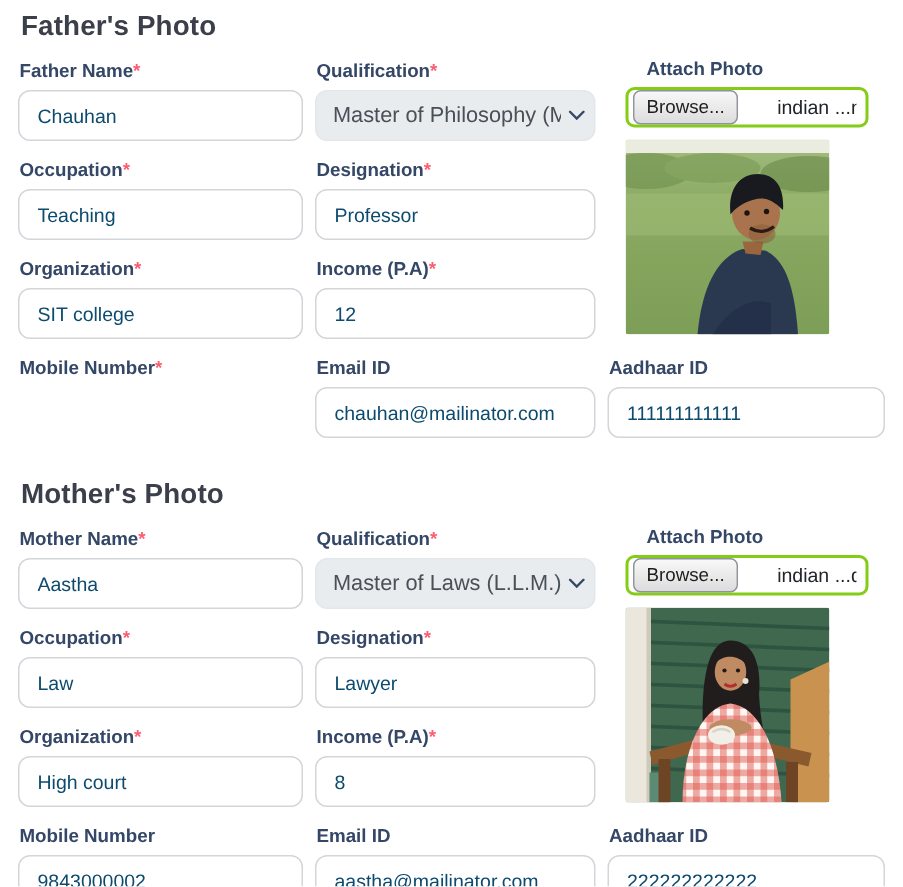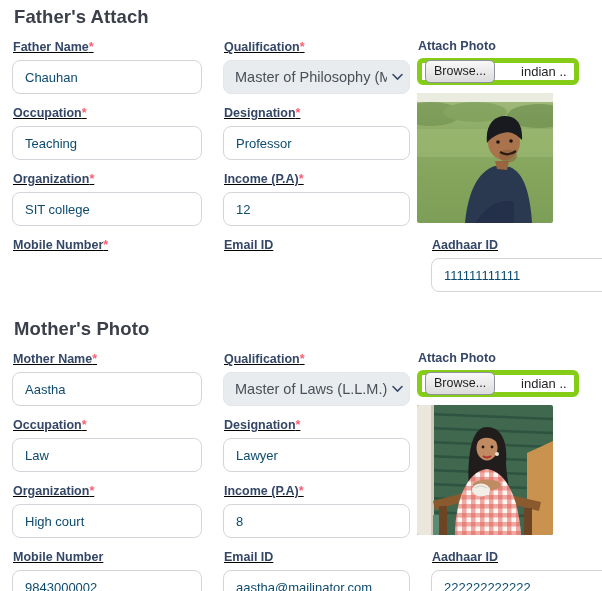--- a/index.html
+++ b/index.html
@@ -7,21 +7,21 @@
   .page {
     width:602px; height:591px; background:#fff; overflow:hidden;
     font-family:"Liberation Sans", sans-serif;
   }
   .section { position:relative; padding:6px 12px 0 12px; }
   .section.mother { margin-top:14px; }
   h2.section-heading {
     font-size:18.5px; font-weight:600; color:#3b3f4a;
     margin:0 0 12px 2px; letter-spacing:.1px;
   }
-  .row { display:grid; grid-template-columns:190px 187px; column-gap:21px; margin-bottom:12px;text-decoration:underline; }
+  .row { display:grid; grid-template-columns:190px 187px; column-gap:8px; margin-bottom:12px; }
   .row.three { grid-template-columns:190px 187px 185px; margin-bottom:20px; }
   .field label {
     display:block; font-size:12.5px; font-weight:700; color:#344767;
     line-height:15px; margin:0 0 5px 1px;
   }
   .star { color:#fd5c70; font-weight:700; }
   input.text-input {
     width:100%; height:34px; border:1px solid #d2d6da; border-radius:8px;
     padding:0 12px; font-size:13px; color:#0c4a6e; background:#fff; outline:none;
   }
@@ -33,45 +33,45 @@
     white-space:nowrap; overflow:hidden; text-overflow:clip;
   }
   .chevron {
     position:absolute; right:7px; top:50%; transform:translateY(-50%);
     pointer-events:none; display:flex; align-items:center;
   }
   
   .photo-col { position:absolute; left:417px; top:39px; width:163px; }
   .photo-col label {
     display:block; font-size:12.5px; font-weight:700; color:#344767;
-    line-height:15px; margin:0 0 4px 1px;
+    line-height:15px; margin:0 0 4px 14px;
   }
   .file-input {
     display:flex; align-items:center; width:162px; height:27px;
-    border:5px solid #84cc16; border-radius:6px; background:#fff;
+    border:2px solid #84cc16; border-radius:6px; background:#fff;
     padding:0 6px 0 3px; cursor:pointer;gap:20px;
   }
   .browse-btn {
     flex:0 0 auto; font-size:12.5px; color:#1d1d1f; line-height:1;
     background:linear-gradient(#f8f8f8,#dcdcdc);
     border:1px solid #8f939b; border-radius:5px;
     padding:4px 8px 5px 8px; margin-right:6px;
     font-family:"Liberation Sans", sans-serif;
   }
   .filename { font-size:13px; color:#212529; white-space:nowrap; overflow:hidden; }
   .photo-frame { margin-top:8px; width:136px; height:130px; border-radius:2px; overflow:hidden; }
   .photo-frame svg { display:block; }
 </style>
 </head>
 <body>
 
 <div class="page">
 
   <div class="section father">
-    <h2 class="section-heading">Father's Attach</h2>
+    <h2 class="section-heading">Father's Photo</h2>
 
     <div class="row">
       <div class="field">
         <label><span>Father Name</span><span class="star">*</span></label>
         <input class="text-input" type="text" value="Chauhan" style="">
       </div>
       <div class="field">
         <label><span>Qualification</span><span class="star">*</span></label>
         <div class="select-wrap">
           <select class="select-input">
@@ -107,20 +107,21 @@
         <input class="text-input" type="text" value="12" style="">
       </div>
     </div>
 
     <div class="row three">
       <div class="field">
         <label><span>Mobile Number</span><span class="star">*</span></label>
       </div>
       <div class="field">
         <label><span>Email ID</span><span class="star"></span></label>
+        <input class="text-input" type="text" value="chauhan@mailinator.com" style="">
       </div>
       <div class="field">
         <label><span>Aadhaar ID</span><span class="star"></span></label>
         <input class="text-input" type="text" value="111111111111" style="">
       </div>
     </div>
 
     <div class="photo-col">
       <label>Attach Photo</label>
       <div class="file-input">

